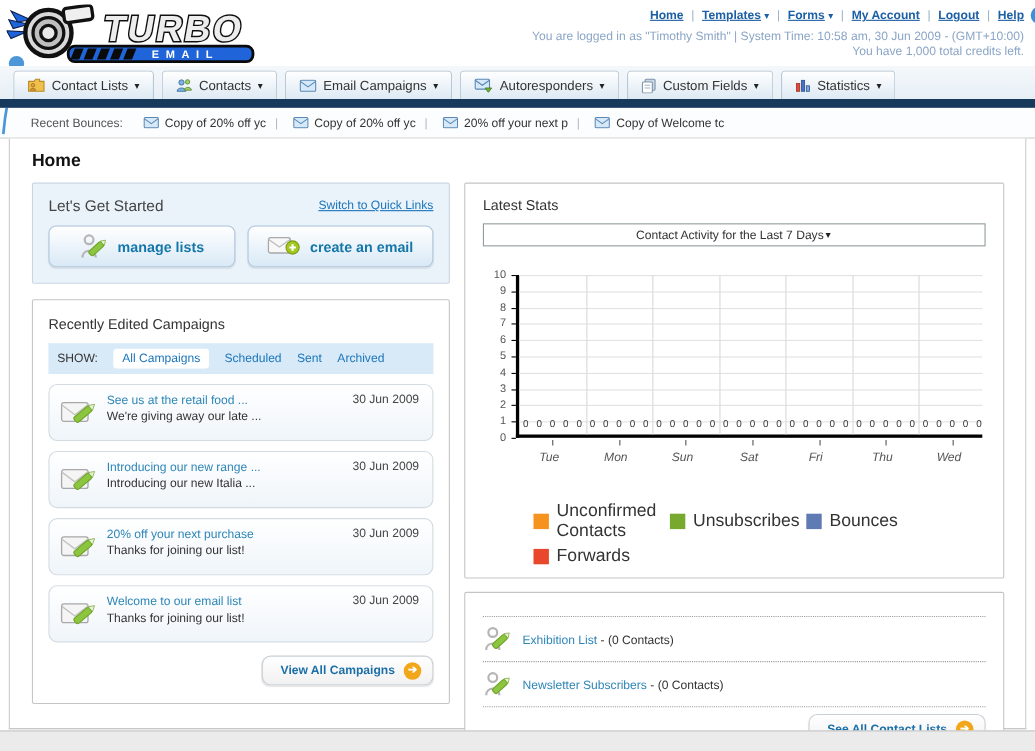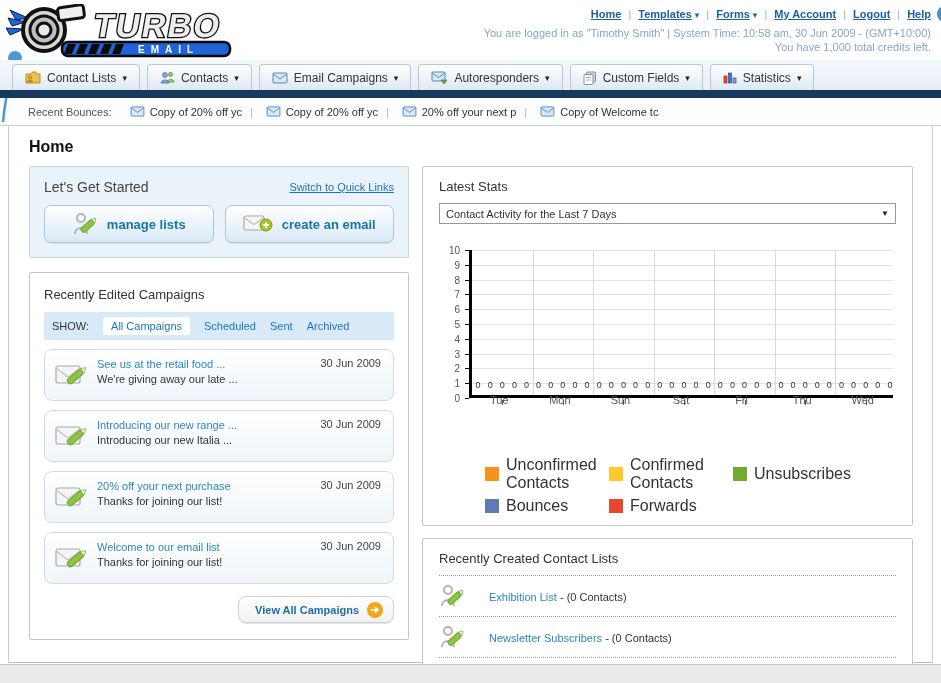--- a/index.html
+++ b/index.html
@@ -74,42 +74,42 @@
   .panel-btn-row { display:flex; justify-content:flex-end; margin-top:12px; }
   .pill-btn { display:flex; align-items:center; gap:8px; height:27px; padding:0 10px 0 16px;
     background:linear-gradient(#ffffff,#f1f1f1); border:1px solid #c9cfd6; border-radius:8px;
     font-size:11px; font-weight:bold; color:#1b6fa8; cursor:pointer; box-shadow:0 1px 1px rgba(0,0,0,.1); }
   .orange-circle { width:16px; height:16px; border-radius:50%; background:#f2a71b; color:#fff;
     font-size:10px; line-height:16px; text-align:center; font-weight:bold; }
 
   
   .stats { padding:12px 16px 10px 16px; margin-bottom:12px; }
   .stats-select { margin-top:9px; height:21px; border:1px solid #919b9c; background:#fff; display:flex;
-    align-items:center; justify-content:space-between; padding:0 6px; font-size:11px; color:#333; cursor:pointer; }
+    align-items:center; justify-content:center; padding:0 6px; font-size:11px; color:#333; cursor:pointer; }
   .stats-select .sel-arrow { font-size:8px; color:#222; }
   .chart { position:relative; height:192px; margin-top:26px; }
   .chart-ylabels { position:absolute; left:0; top:0; width:26px; height:148px; }
   .chart-ylabels span { position:absolute; right:5px; font-size:10px; color:#555; transform:translateY(-50%); }
   .chart-plot { position:absolute; left:30px; top:0; width:424px; height:148px;
     border-left:3px solid #000; border-bottom:3px solid #000; background:#fff; }
   .hgrid { position:absolute; left:0; right:0; height:1px; background:#e2e2e2; }
   .vgrid { position:absolute; top:0; bottom:0; width:1px; background:#d9d9d9; }
   .ytick { position:absolute; left:-7px; width:4px; height:1px; background:#000; }
   .xtick { position:absolute; bottom:-10px; width:1px; height:5px; background:#555; }
   .val-zero { position:absolute; bottom:5px; font-size:9px; color:#333; transform:translateX(-50%); }
-  .chart-days { position:absolute; left:30px; top:144px; width:424px; height:14px; }
+  .chart-days { position:absolute; left:30px; top:160px; width:424px; height:14px;font-style:italic; }
   .chart-days span { position:absolute; font-size:11px; color:#555; transform:translateX(-50%); }
   .legend { margin-top:14px; margin-left:46px; display:flex; flex-wrap:wrap; width:400px; row-gap:5px; }
   .legend-item { width:124px; display:flex; align-items:center; gap:7px; font-size:16px; color:#333; }
   .legend-swatch { width:14px; height:14px; flex:0 0 auto; }
 
   
   .contact-lists { padding:12px 16px 14px 16px; }
   .dotted { border:none; border-top:1px dotted #9a9a9a; margin:9px 0 0 0; }
-  .cl-item { display:flex; align-items:center; gap:24px; padding:7px 0; border-bottom:1px dotted #9a9a9a; }
+  .cl-item { display:flex; align-items:center; gap:10px; padding:7px 0; border-bottom:1px dotted #9a9a9a; }
   .cl-item:last-of-type { border-bottom:none; }
   .cl-link { font-size:11px; color:#2e86b8; text-decoration:none; cursor:pointer; }
   .cl-suffix { font-size:11px; color:#333; }
   .contact-lists .panel-btn-row { margin-top:6px; }
 
   
   .footer { position:absolute; left:0; right:0; bottom:0; height:19px; background:#ebebeb;
     border-top:1px solid #c5c5c5; }
 </style>
 </head>
@@ -481,40 +481,35 @@
               <span style="left: 393.714px;">Wed</span>
             </div>
         </div>
 
         <div class="legend">
             <div class="legend-item">
               <span class="legend-swatch" style="background: rgb(246, 146, 30);"></span>
               <span>Unconfirmed Contacts</span>
             </div>
             <div class="legend-item">
-              <span class="legend-swatch" style="background: rgb(252, 201, 44);"></span>
-              <span>Confirmed Contacts</span>
-            </div>
-            <div class="legend-item">
               <span class="legend-swatch" style="background: rgb(119, 169, 46);"></span>
               <span>Unsubscribes</span>
             </div>
             <div class="legend-item">
               <span class="legend-swatch" style="background: rgb(94, 123, 180);"></span>
               <span>Bounces</span>
             </div>
             <div class="legend-item">
               <span class="legend-swatch" style="background: rgb(232, 71, 43);"></span>
               <span>Forwards</span>
             </div>
           </div>
       </div>
 
       <div class="panel contact-lists">
-        <div class="panel-heading">Recently Created Contact Lists</div>
         <hr class="dotted">
         <div class="cl-item">
           <svg width="26" height="26" viewBox="0 0 26 26">
             <circle cx="9" cy="7" r="4" fill="none" stroke="#b5b5b5" stroke-width="2"></circle>
             <path d="M3,23 C3,15 15,15 15,23" fill="none" stroke="#b5b5b5" stroke-width="2"></path>
             <g transform="rotate(-42 16 15)">
               <rect x="8" y="12" width="15" height="5.5" rx="2" fill="#8cc63e" stroke="#6fa32a"></rect>
               <polygon points="23,12 27,14.7 23,17.5" fill="#e9f2d8" stroke="#6fa32a" stroke-width=".6"></polygon>
             </g>
           </svg>

